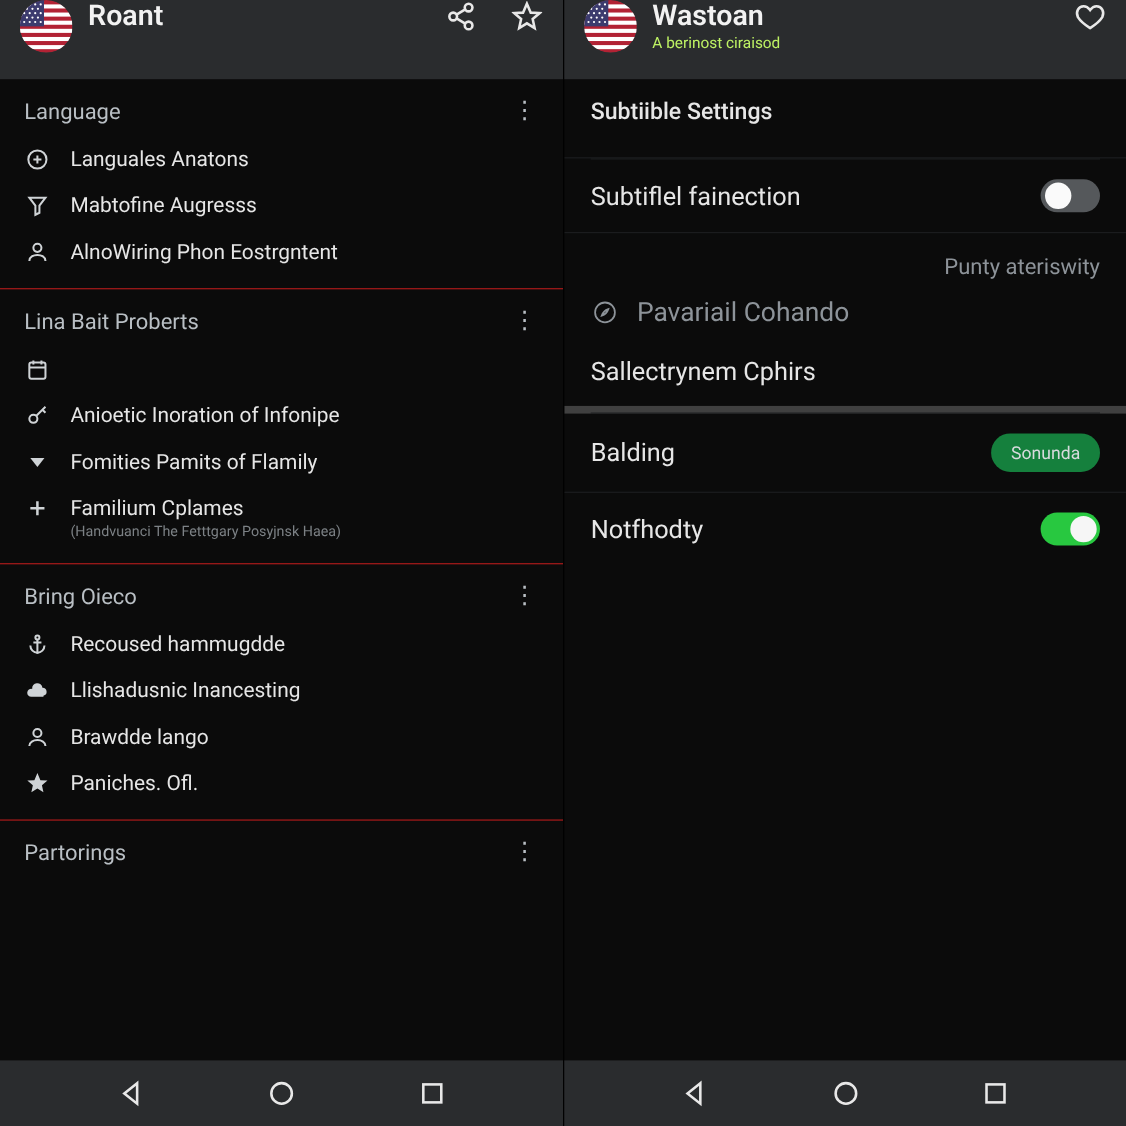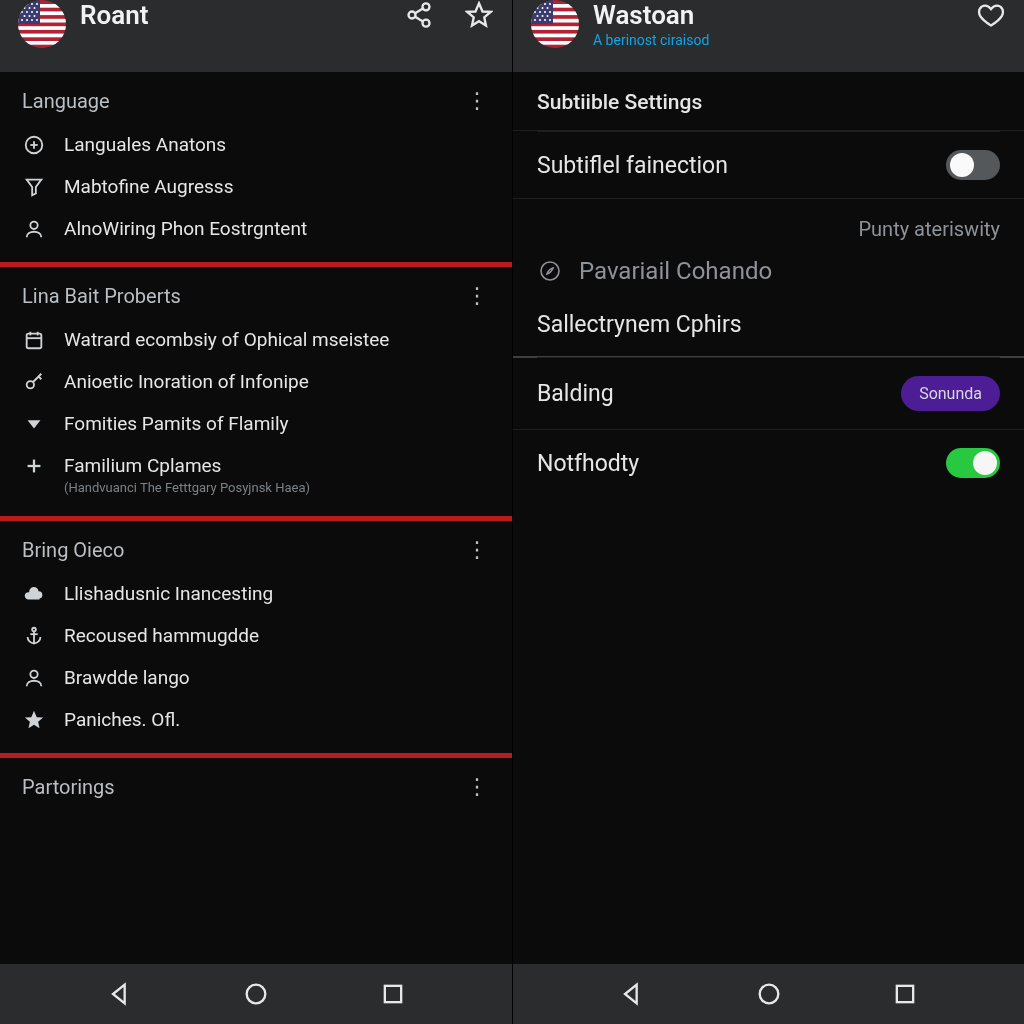--- a/index.html
+++ b/index.html
@@ -7,29 +7,29 @@
   .wrap { display: flex; width: 1024px; height: 1024px; }
   .pane { width: 512px; height: 1024px; position: relative; background: #0b0b0b; display: flex; flex-direction: column; }
   .pane + .pane { border-left: 1px solid #000; }
 
   
   .topbar { height: 72px; background: #2a2c2e; display: flex; align-items: flex-start; padding: 0 18px; gap: 14px; }
   .flag { width: 48px; height: 48px; border-radius: 50%; position: relative; overflow: hidden; box-shadow: 0 0 0 1px rgba(255,255,255,0.08) inset; flex: none; }
   .flag svg { width: 100%; height: 100%; display: block; }
   .title-block { flex: 1; min-width: 0; }
   .title { font-size: 26px; font-weight: 600; color: #f2f2f2; }
-  .subtitle { font-size: 14px; color: #0ea5e9; margin-top: 2px; }
+  .subtitle { font-size: 14px; color: #bef264; margin-top: 2px; }
   .top-icons { display: flex; align-items: center; gap: 30px; margin-left: auto; }
   .top-icon { color: #e8e8e8; width: 30px; height: 30px; display: flex; align-items: center; justify-content: center; }
   .top-icon svg { width: 28px; height: 28px; }
 
   
   .content { flex: 1; overflow: hidden; display: flex; flex-direction: column; }
 
-  .section { border-bottom: 5px solid #b91c1c; padding: 14px 0 12px; }
+  .section { border-bottom: 1px solid #b91c1c; padding: 14px 0 12px; }
   .section-header { display: flex; align-items: center; justify-content: space-between; padding: 0 22px; margin-bottom: 8px; }
   .section-title { font-size: 20px; color: #b9bfc4; font-weight: 400; }
   .more { color: #b9bfc4; font-size: 22px; line-height: 1; padding: 4px 2px; }
 
   .row { display: flex; align-items: flex-start; gap: 18px; padding: 9px 22px; }
   .row .icon { width: 24px; height: 24px; flex: none; color: #cfd3d6; display: flex; align-items: center; justify-content: center; }
   .row .icon svg { width: 22px; height: 22px; }
   .row-label { font-size: 19px; color: #e6e6e6; line-height: 1.25; }
   .row-sub { font-size: 13px; color: #7c8185; margin-top: 2px; }
 
@@ -42,21 +42,21 @@
   .r-item { display: flex; align-items: center; gap: 16px; padding: 10px 24px 8px; }
   .r-item .icon { width: 26px; height: 26px; color: #8d9399; display:flex; align-items:center; justify-content:center; }
   .r-item .icon svg { width: 24px; height: 24px; }
   .r-item-label { font-size: 24px; color: #8d9399; }
   .slider-block { padding: 4px 24px 18px; border-bottom: 1px solid #1d1f21; }
   .slider-label { font-size: 18px; color: #8d9399; margin-bottom: 10px; }
   .slider-track { position: relative; height: 4px; background: #4a4d50; border-radius: 2px; }
   .slider-thumb { position: absolute; top: 50%; transform: translate(-50%, -50%); width: 18px; height: 18px; border-radius: 50%; background: #f2f2f2; }
   .slider-val { font-size: 15px; color: #8d9399; margin-top: 10px; }
 
-  .chip { background: #4c1d95; color: #d7dadd; font-size: 16px; padding: 8px 18px; border-radius: 20px; }
+  .chip { background: #15803d; color: #d7dadd; font-size: 16px; padding: 8px 18px; border-radius: 20px; }
 
   
   .switch { width: 54px; height: 30px; border-radius: 15px; position: relative; }
   .switch .knob { position: absolute; top: 3px; width: 24px; height: 24px; border-radius: 50%; background: #f6f6f6; }
   .switch.off { background: #55585b; }
   .switch.off .knob { left: 4px; background:#fafafa; }
   .switch.on { background: #28c840; }
   .switch.on .knob { right: 3px; }
 
   
@@ -173,21 +173,20 @@
         </div>
         <div class="row clickable">
           <div class="icon">
               <svg viewBox="0 0 24 24" fill="none" stroke="currentColor" stroke-width="2">
                 <rect x="4" y="5" width="16" height="16" rx="2"></rect>
                 <line x1="4" y1="10" x2="20" y2="10"></line>
                 <line x1="8" y1="3" x2="8" y2="7"></line>
                 <line x1="16" y1="3" x2="16" y2="7"></line>
               </svg>
             </div>
-          <div class="row-label">Watrard ecombsiy of Ophical mseistee</div>
         </div>
         <div class="row clickable">
           <div class="icon">
               <svg viewBox="0 0 24 24" fill="none" stroke="currentColor" stroke-width="2">
                 <circle cx="8" cy="15" r="4"></circle>
                 <path d="M11 12 L20 3 M17 6 L20 9"></path>
               </svg>
             </div>
           <div class="row-label">Anioetic Inoration of Infonipe</div>
         </div>
@@ -213,36 +212,36 @@
         </div>
       </div>
 
       <div class="section">
         <div class="section-header">
           <div class="section-title">Bring Oieco</div>
           <div class="more clickable">⋮</div>
         </div>
         <div class="row clickable">
           <div class="icon">
-              <svg viewBox="0 0 24 24" fill="currentColor">
-                <path d="M6 18a4 4 0 1 1 .8-7.9A5 5 0 0 1 17 9a4 4 0 0 1 1 7.9V18H6z"></path>
-              </svg>
-            </div>
-          <div class="row-label">Llishadusnic Inancesting</div>
-        </div>
-        <div class="row clickable">
-          <div class="icon">
               <svg viewBox="0 0 24 24" fill="none" stroke="currentColor" stroke-width="2">
                 <circle cx="12" cy="5" r="2"></circle>
                 <line x1="12" y1="7" x2="12" y2="21"></line>
                 <path d="M5 13a7 7 0 0 0 14 0"></path>
                 <line x1="8" y1="10" x2="16" y2="10"></line>
               </svg>
             </div>
           <div class="row-label">Recoused hammugdde</div>
+        </div>
+        <div class="row clickable">
+          <div class="icon">
+              <svg viewBox="0 0 24 24" fill="currentColor">
+                <path d="M6 18a4 4 0 1 1 .8-7.9A5 5 0 0 1 17 9a4 4 0 0 1 1 7.9V18H6z"></path>
+              </svg>
+            </div>
+          <div class="row-label">Llishadusnic Inancesting</div>
         </div>
         <div class="row clickable">
           <div class="icon">
               <svg viewBox="0 0 24 24" fill="none" stroke="currentColor" stroke-width="2">
                 <circle cx="12" cy="8" r="4"></circle>
                 <path d="M4 21c0-4 4-6 8-6s8 2 8 6"></path>
               </svg>
             </div>
           <div class="row-label">Brawdde lango</div>
         </div>
@@ -327,21 +326,21 @@
       <div class="top-icons">
         <div class="top-icon clickable">
           <svg viewBox="0 0 24 24" fill="none" stroke="currentColor" stroke-width="2">
               <path d="M12 21s-7-4.35-9.5-8.5C.5 8 3 4 7 4c2 0 3.5 1 5 3 1.5-2 3-3 5-3 4 0 6.5 4 4.5 8.5C19 16.65 12 21 12 21z"></path>
             </svg>
         </div>
       </div>
     </div>
 
     <div class="content">
-      <div class="r-section" style="padding-bottom:16px;">
+      <div class="r-section" style="padding-bottom:29px;">
         <div class="r-heading">Subtiible Settings</div>
       </div>
       <div class="divider-thin"></div>
 
       <div class="r-row">
         <div class="label">Subtiflel fainection</div>
         <div class="switch off clickable">
             <div class="knob"></div>
           </div>
       </div>
@@ -351,21 +350,21 @@
         <div class="icon">
             <svg viewBox="0 0 24 24" fill="none" stroke="currentColor" stroke-width="1.6">
               <circle cx="12" cy="12" r="9"></circle>
               <path d="M9 15c3-1 5-3 6-6-3 1-5 3-6 6z"></path>
             </svg>
           </div>
         <div class="r-item-label">Pavariail Cohando</div>
       </div>
 
 
-      <div class="r-row" style="border-bottom:2px solid #404040;">
+      <div class="r-row" style="border-bottom:7px solid #404040;">
         <div class="label">Sallectrynem Cphirs</div>
       </div>
       <div class="divider-thin" style="margin-top:-1px;"></div>
 
       <div class="r-row">
         <div class="label">Balding</div>
         <div class="chip clickable">Sonunda</div>
       </div>
 
       <div class="r-row" style="border-bottom:none;">

